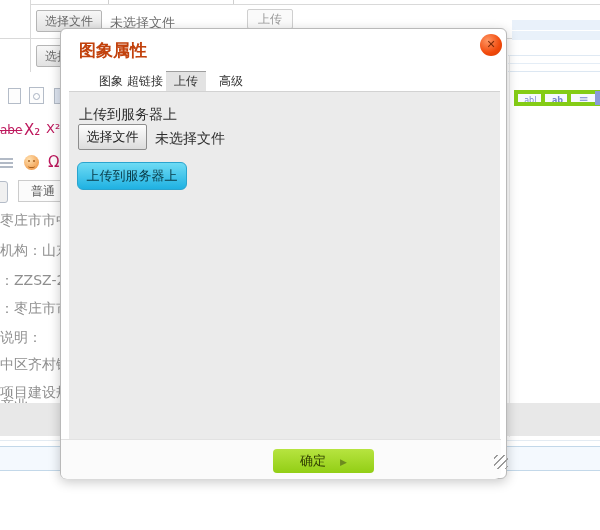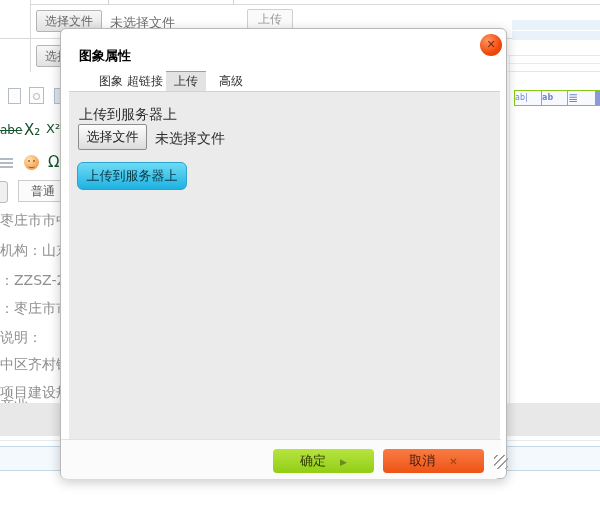--- a/index.html
+++ b/index.html
@@ -10,37 +10,37 @@
   .vline{position:absolute;width:1px;background:#d9d9d9;}
 
   
   .file-btn{position:absolute;box-sizing:border-box;border:1px solid #b5b5b5;border-radius:2px;
     background:linear-gradient(#f7f7f7,#e2e2e2);color:#666;font-size:12px;text-align:center;line-height:20px;}
   .upload-btn-small{position:absolute;box-sizing:border-box;border:1px solid #cfcfcf;border-radius:2px;
     background:#fafafa;color:#9a9a9a;font-size:12px;text-align:center;line-height:18px;}
   .ghost-text{position:absolute;color:#6e6e6e;font-size:13px;white-space:nowrap;}
 
   
-  .tb-icon{position:absolute;color:#14532d;font-size:12px;white-space:nowrap;}
+  .tb-icon{position:absolute;color:#be185d;font-size:12px;white-space:nowrap;}
   .page-ico{position:absolute;box-sizing:border-box;border:1px solid #b4bcc8;background:#fdfdfd;}
   .content-line{position:absolute;color:#8f8f8f;font-size:14px;white-space:nowrap;left:0;}
 
   
-  .r-ico{position:absolute;box-sizing:border-box;width:33px;height:16px;border:1px solid #84cc16;background:#f7f9ff;
-    color:#7585cc;font-size:8px;line-height:14px;text-align:left;overflow:hidden;}
+  .r-ico{position:absolute;box-sizing:border-box;width:33px;height:16px;border:4px solid #84cc16;background:#f7f9ff;
+    color:#7585cc;font-size:8px;line-height:14px;text-align:center;overflow:hidden;}
 
   
   .gray-band{position:absolute;left:0;top:403px;width:600px;height:33px;background:#e8e8e8;}
   .blue-band{position:absolute;left:0;top:446px;width:600px;height:25px;background:#f4f9fe;
     border-top:1px solid #c3d8e9;border-bottom:1px solid #c3d8e9;box-sizing:border-box;}
 
   
   #dialog{position:absolute;left:60px;top:28px;width:447px;height:451px;background:#fff;
     border:1px solid #b9b9b9;border-radius:6px;box-shadow:0 3px 12px rgba(0,0,0,.22);box-sizing:border-box;}
-  #dlg-title{position:absolute;left:18px;top:10px;font-size:13px;font-weight:bold;color:#000000;margin-top:8px;}
+  #dlg-title{position:absolute;left:18px;top:10px;font-size:17px;font-weight:bold;color:#c2410c;}
   #dlg-close{position:absolute;left:419px;top:5px;width:22px;height:22px;border-radius:50%;
     background:radial-gradient(circle at 35% 30%, #ff9663, #f1490b 60%, #d63c00);
     color:#7c2a08;font-size:11px;font-weight:bold;text-align:center;line-height:22px;cursor:pointer;}
   .tab{position:absolute;top:42px;height:20px;line-height:20px;padding:0 8px;font-size:12px;color:#333;cursor:pointer;}
   .tab.active{background:#e3e3e3;border-top:1px solid #9e9e9e;height:19px;line-height:19px;}
   #dlg-body{position:absolute;left:8px;top:62px;width:431px;height:348px;background:#ebebeb;border-top:1px solid #d2d2d2;box-sizing:border-box;}
   #upl-label{position:absolute;left:10px;top:14px;font-size:14px;color:#2e2e2e;}
   #choose-file{position:absolute;left:9px;top:32px;width:69px;height:26px;box-sizing:border-box;
     border:1px solid #8d8d8d;border-radius:2px;background:linear-gradient(#fdfdfd,#dcdcdc);
     font-size:13px;color:#222;text-align:center;line-height:24px;cursor:pointer;}
@@ -148,21 +148,18 @@
       <div id="upl-label">上传到服务器上</div>
       <div id="choose-file">选择文件</div>
       <div id="no-file">未选择文件</div>
       <div id="upl-server-btn">上传到服务器上</div>
     </div>
 
     <div id="dlg-footer">
       <div class="dlg-btn" id="btn-ok">
         <span>确定</span><span class="mini-ico">▶</span>
       </div>
-      <div class="dlg-btn" id="btn-cancel">
-        <span>取消</span><span class="mini-ico">✕</span>
-      </div>
     </div>
 
     <div id="resize-handle"></div>
   </div>
 
 </div>
 
 </body></html>

